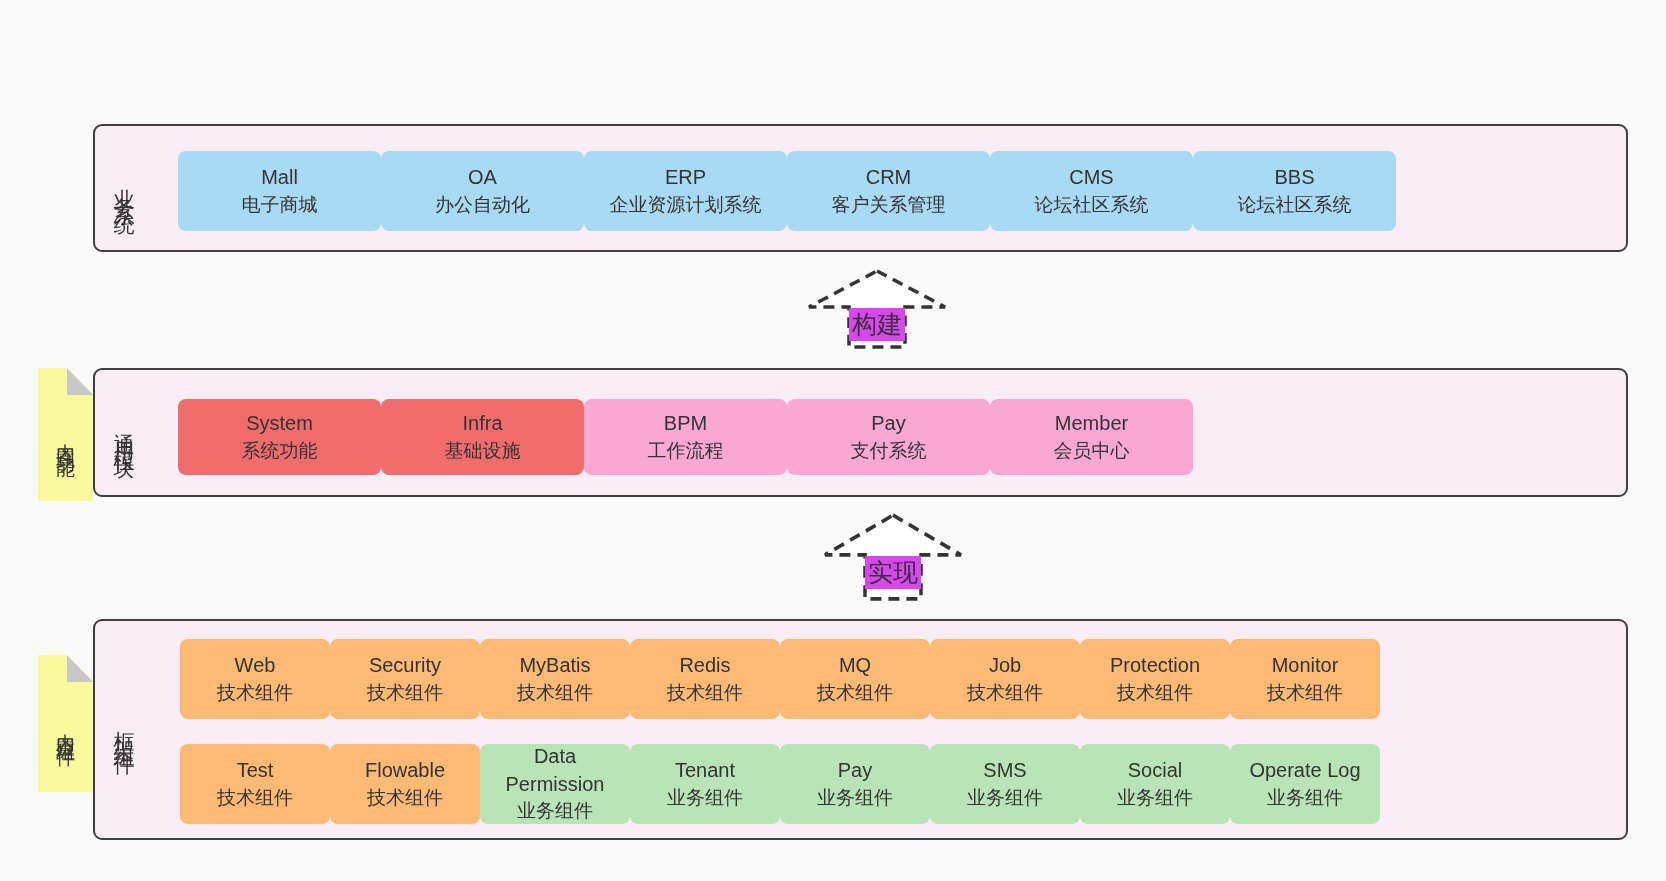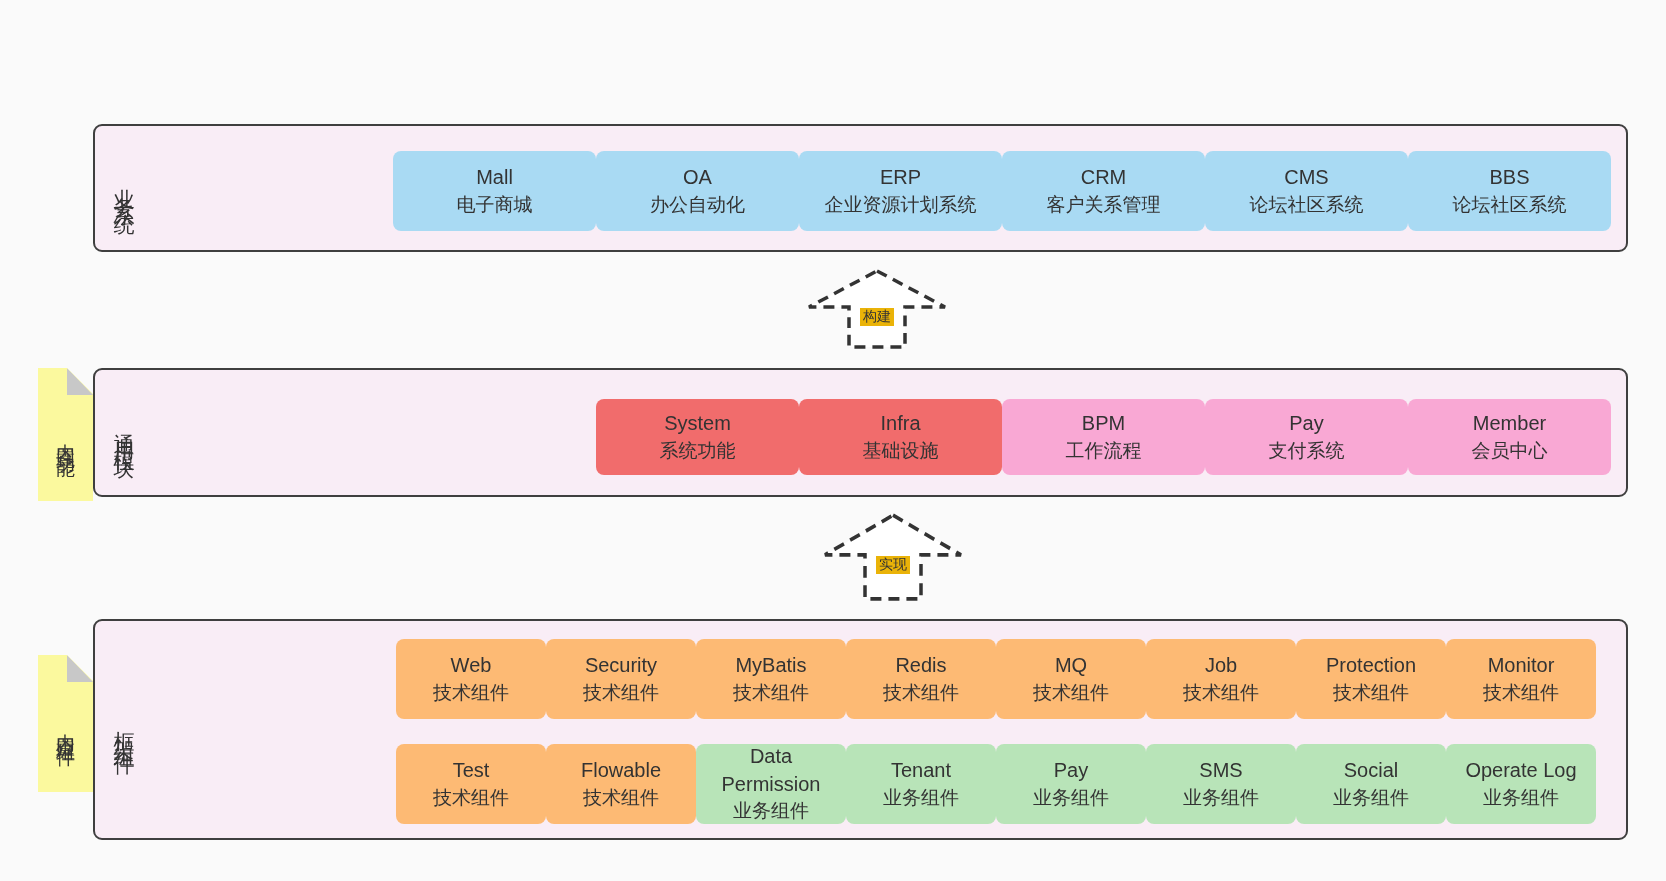--- a/index.html
+++ b/index.html
@@ -4,21 +4,21 @@
 <style>
   html,body { margin:0; padding:0; }
   body { font-family:"Liberation Sans", sans-serif; background:#fafafa; }
   #canvas { position:relative; width:1666px; height:881px; background:#fafafa; overflow:hidden; }
 
   .band { position:absolute; left:93px; width:1535px; background:#f9edf6; border:2px solid #3f3f3f; border-radius:9px; box-sizing:border-box; }
   .band-label { position:absolute; left:15px; top:50%; transform:translateY(-50%);
     writing-mode:vertical-lr; text-orientation:upright; font-size:21px; letter-spacing:8px;
     color:#333; white-space:nowrap; }
 
-  .boxes-row { position:absolute; display:flex; justify-content:flex-end;padding-left:24px; }
+  .boxes-row { position:absolute; display:flex; justify-content:flex-start;padding-left:24px; }
   .box { border-radius:8px; display:flex; flex-direction:column; align-items:center; justify-content:center;
     color:#333; text-align:center; line-height:1.38; box-sizing:border-box; padding:2px 6px; }
   .box .en { font-size:20px; }
   .box .cn { font-size:19px; }
 
   .box.blue  { background:#a9daf3; }
   .box.red   { background:#f16c6c; }
   .box.pink  { background:#f9a8d4; }
   .box.gdark { background:#fdba74; }
   .box.glight{ background:#b8e4b8; }
@@ -30,21 +30,21 @@
     clip-path:polygon(0 0, calc(100% - 26px) 0, 100% 26px, 100% 100%, 0 100%); }
   .note .fold { position:absolute; top:0; right:0; width:26px; height:27px; background:#c8c8c8;
     clip-path:polygon(0 0, 100% 100%, 0 100%); }
   .note-label { position:absolute; left:50%; top:53%; transform:translate(-50%,-50%);
     writing-mode:vertical-lr; text-orientation:upright; font-size:19px; letter-spacing:5px;
     color:#333; white-space:nowrap; }
 
   .arrow { position:absolute; }
   .arrow svg { display:block; width:100%; height:100%; }
   .arrow-label { position:absolute; left:50%; top:49%; transform:translateX(-50%);
-    background:#eab308; padding:0 3px; font-size:14px; color:#333; white-space:nowrap; }
+    background:#d946ef; padding:0 3px; font-size:25px; color:#333; white-space:nowrap; }
 
   
   #band-business { top:124px; height:128px; }
   #band-business .boxes-row { left:59px; right:15px; top:25px; height:80px; }
 
   #band-modules { top:368px; height:129px; }
   #band-modules .boxes-row { left:59px; right:15px; top:29px; height:76px; }
 
   #band-framework { top:619px; height:221px; }
   #band-framework .boxes-row.r1 { left:61px; right:30px; top:18px; height:80px; }

